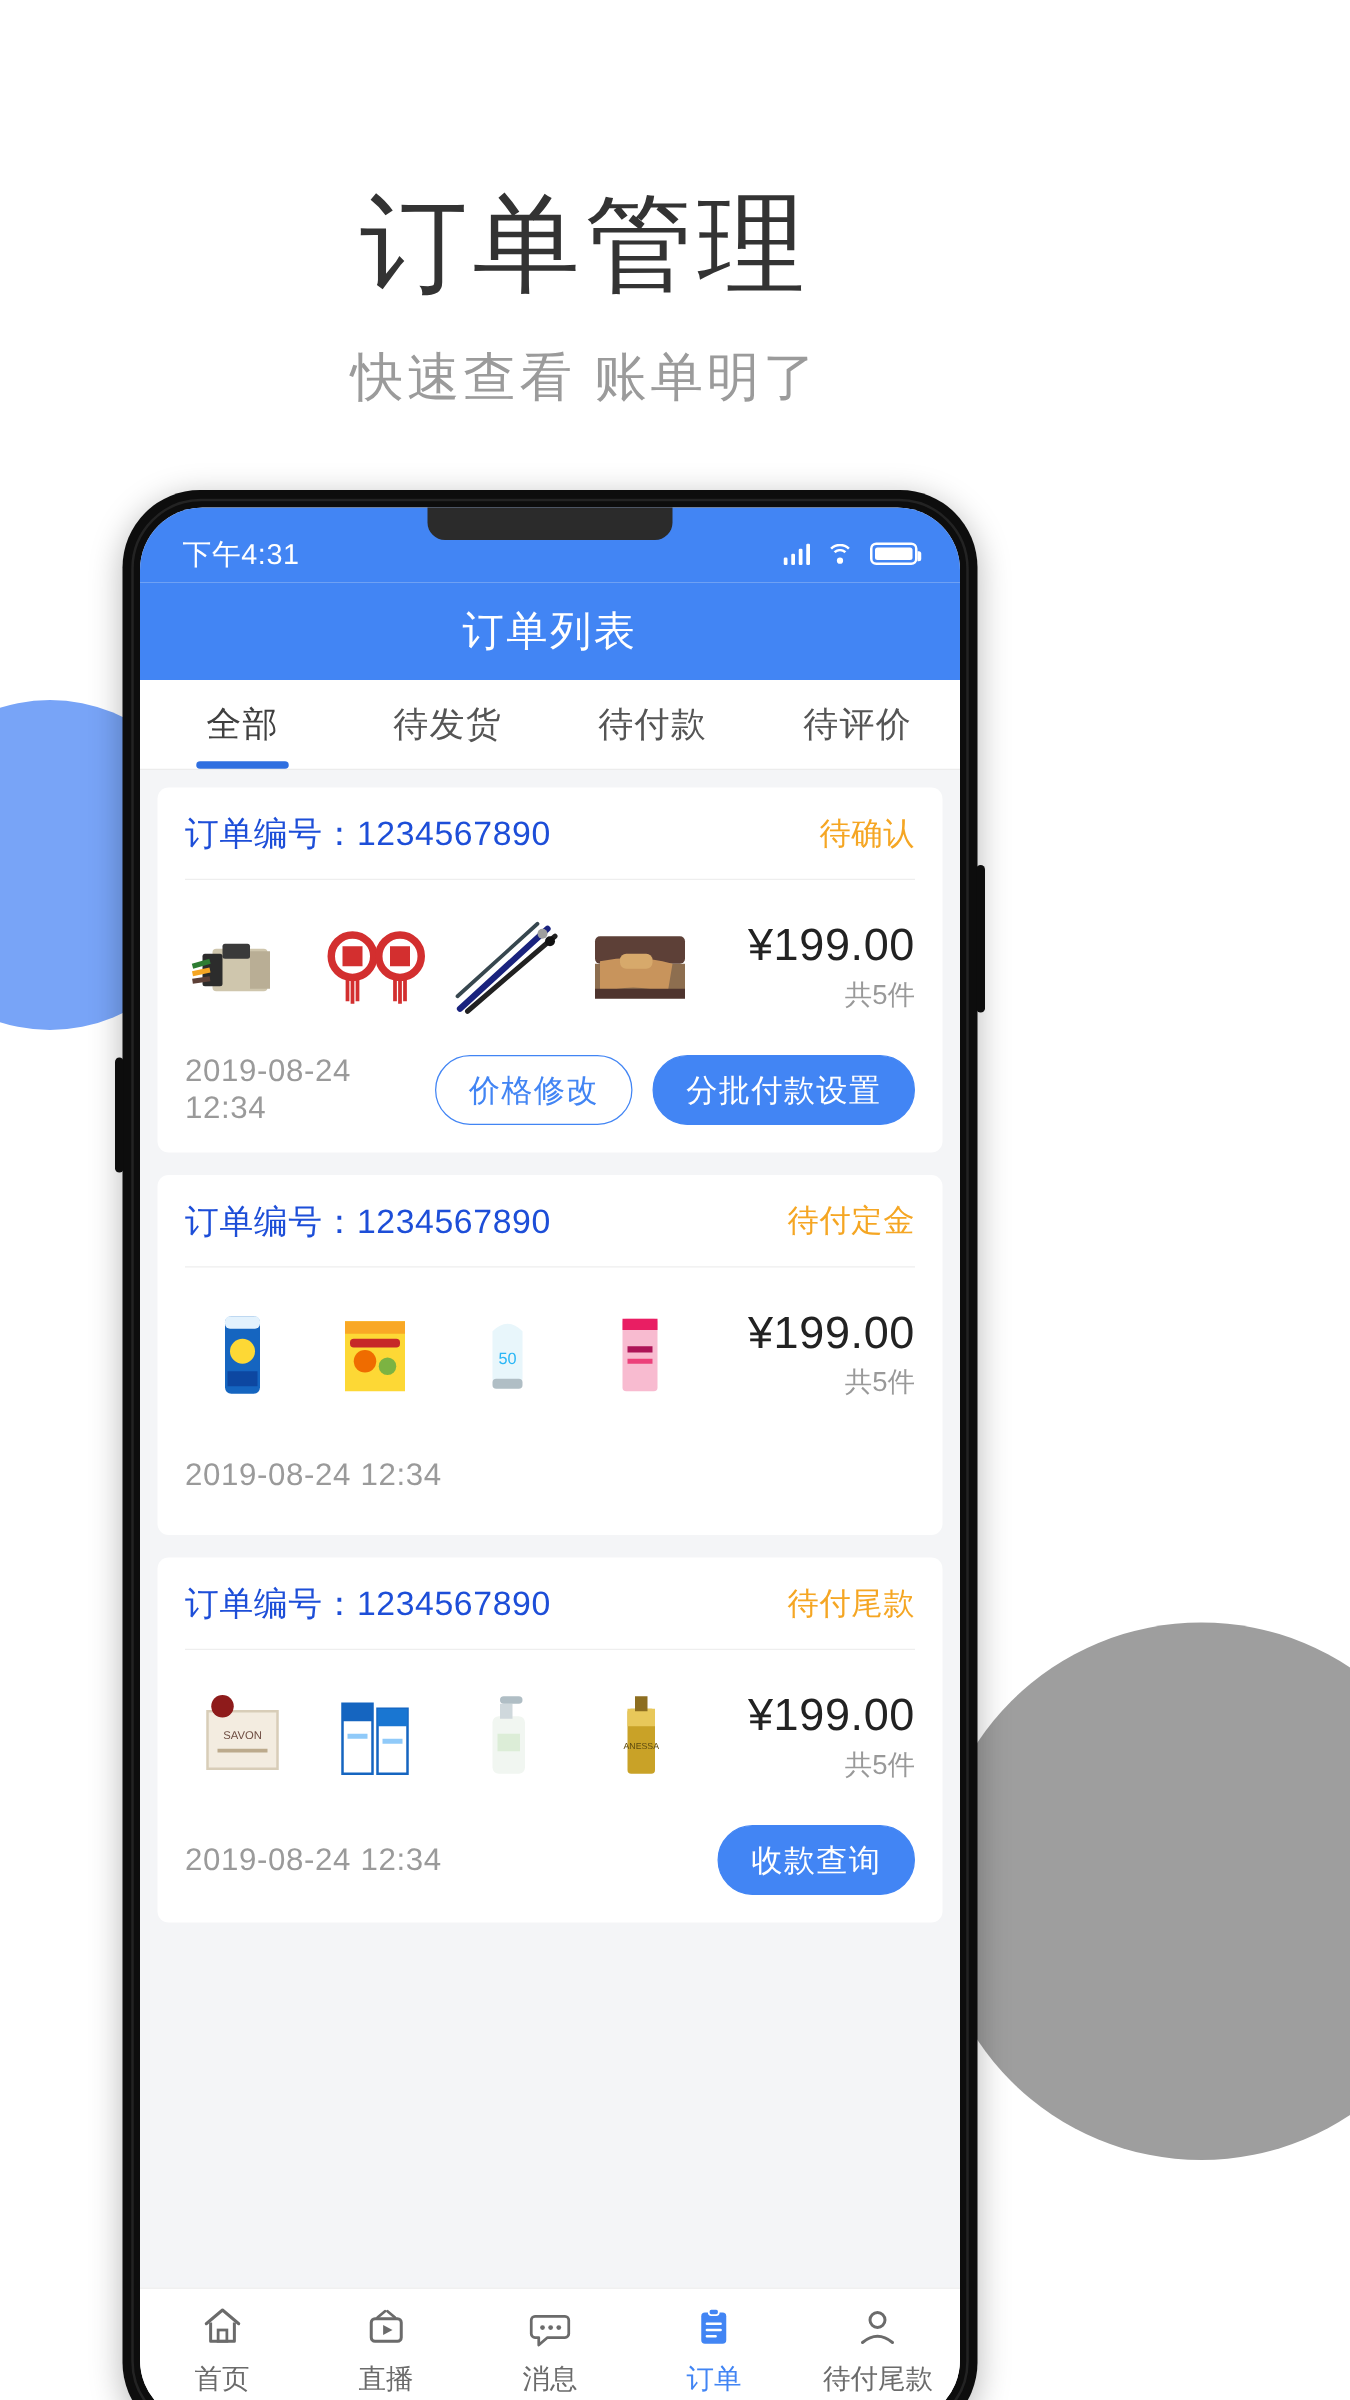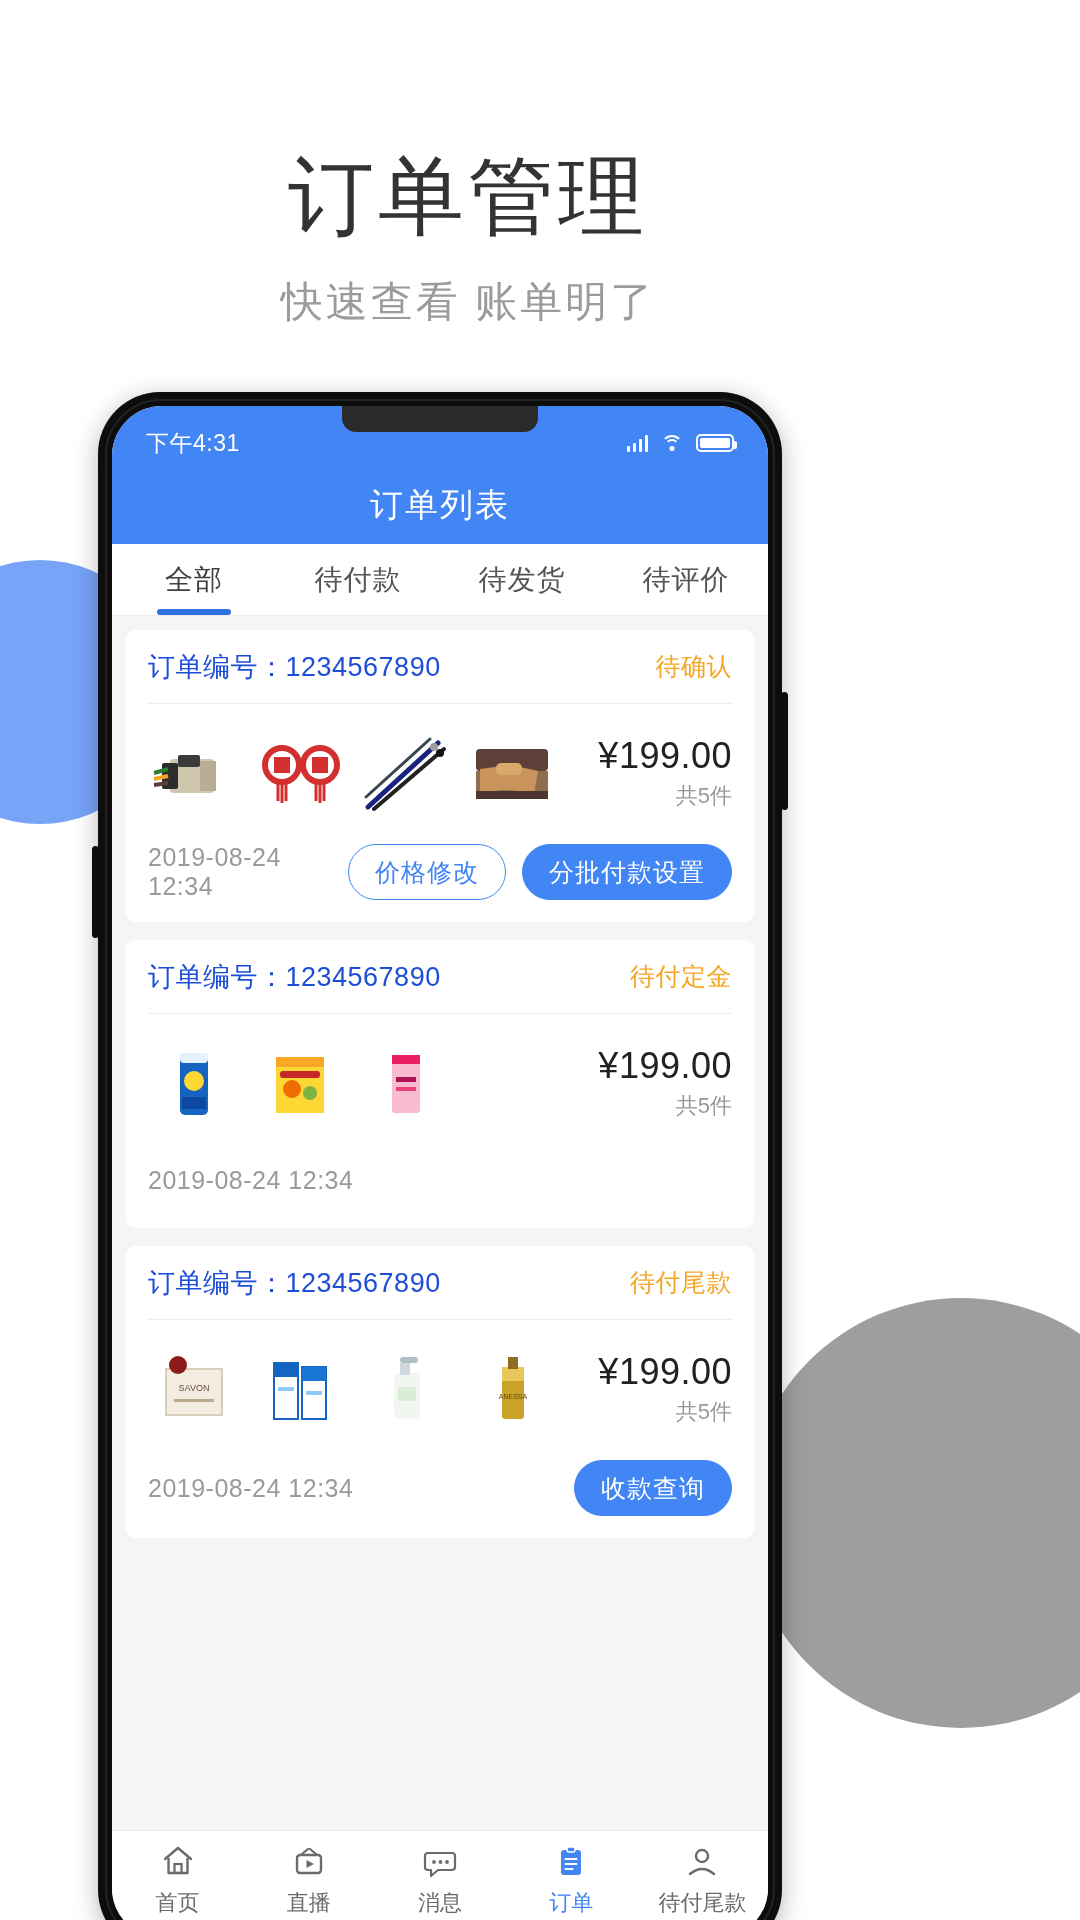--- a/index.html
+++ b/index.html
@@ -272,25 +272,25 @@
     <div class="appbar">
       <div class="appbar-title">订单列表</div>
     </div>
 
     <div class="tabs">
       <div class="tab active">
         <span class="tab-label">全部</span>
         <span class="tab-underline"></span>
       </div>
       <div class="tab">
+        <span class="tab-label">待发货</span>
+        <span class="tab-underline"></span>
+      </div>
+      <div class="tab">
         <span class="tab-label">待付款</span>
-        <span class="tab-underline"></span>
-      </div>
-      <div class="tab">
-        <span class="tab-label">待发货</span>
         <span class="tab-underline"></span>
       </div>
       <div class="tab">
         <span class="tab-label">待评价</span>
         <span class="tab-underline"></span>
       </div>
     </div>
 
     <div class="list">
 
@@ -370,20 +370,27 @@
                 <rect x="34" y="60" width="24" height="12" fill="#0d47a1"></rect>
               </svg>
             </div>
             <div class="thumb">
               <svg viewBox="0 0 92 92">
                 <path d="M22 20 h48 v56 h-48z" fill="#fdd835"></path>
                 <path d="M22 20 h48 v10 h-48z" fill="#f9a825"></path>
                 <circle cx="38" cy="52" r="9" fill="#ef6c00"></circle>
                 <circle cx="56" cy="56" r="7" fill="#7cb342"></circle>
                 <rect x="26" y="34" width="40" height="7" rx="3" fill="#c62828"></rect>
+              </svg>
+            </div>
+            <div class="thumb">
+              <svg viewBox="0 0 92 92">
+                <path d="M34 28 q12 -12 24 0 v38 a6 6 0 0 1 -6 6 h-12 a6 6 0 0 1 -6 -6z" fill="#e8f6fb"></path>
+                <rect x="34" y="66" width="24" height="8" rx="3" fill="#b0bec5"></rect>
+                <text x="46" y="54" font-size="13" text-anchor="middle" fill="#29b6f6" font-family="sans-serif">50</text>
               </svg>
             </div>
             <div class="thumb">
               <svg viewBox="0 0 92 92">
                 <rect x="32" y="18" width="28" height="58" rx="3" fill="#f8bbd0"></rect>
                 <rect x="32" y="18" width="28" height="9" fill="#e91e63"></rect>
                 <rect x="36" y="40" width="20" height="5" fill="#ad1457"></rect>
                 <rect x="36" y="50" width="20" height="4" fill="#ec407a"></rect>
               </svg>
             </div>

